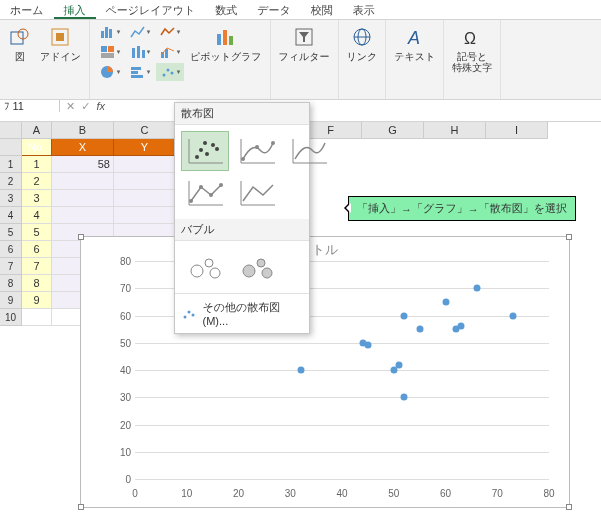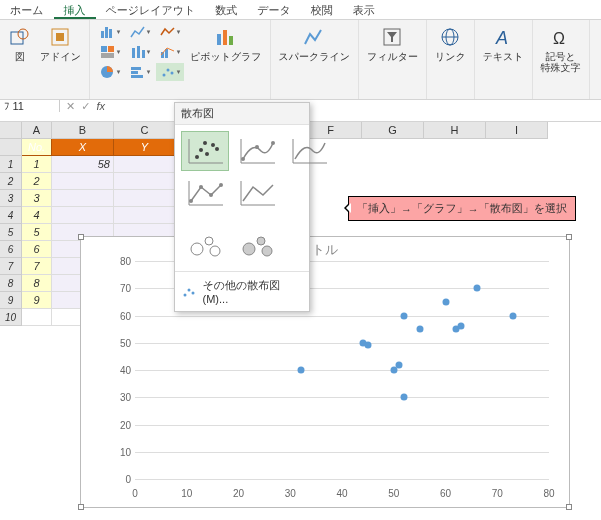--- a/index.html
+++ b/index.html
@@ -25,38 +25,38 @@
   .fbar { display: flex; height: 22px; align-items: flex-start; border-bottom: 1px solid #d4d4d4; background: #fff; }
   .namebox { width: 60px; padding: 0 4px; border-right: 1px solid #ccc; font-size: 11px; }
   .fb-icons { display: flex; gap: 6px; padding: 0 6px; }
 
   
   .sheet { position: relative; }
   .col-hdrs { display: flex; height: 17px; }
   .corner { width: 22px; background: #e6e6e6; border-right: 1px solid #ccc; border-bottom: 1px solid #ccc; }
   .col-hdr { width: 62px; text-align: center; background: #e6e6e6; border-right: 1px solid #ccc; border-bottom: 1px solid #ccc; font-size: 11px; line-height: 17px; color: #333; }
   .rows { display: flex; flex-direction: column; }
-  .row { display: flex; height: 17px; font-style: italic; }
+  .row { display: flex; height: 17px; }
   .row-hdr { width: 22px; text-align: center; background: #e6e6e6; border-right: 1px solid #ccc; border-bottom: 1px solid #ccc; font-size: 10px; line-height: 17px; }
   .cell { width: 62px; border-right: 1px solid #ddd; border-bottom: 1px solid #ddd; padding: 0 3px; font-size: 11px; line-height: 17px; text-align: right; background: #fff; }
   .hdr-row .cell { background: #e26b0a; color: #fff; text-align: center; border-color: #b35408; }
   .no-col { background: #ffffcc !important; text-align: center !important; width: 30px !important; }
   .sel-col { background: #f2eff9 !important; }
   .col-hdr.narrow { width: 30px; }
 
   
   .dropdown { position: absolute; left: 174px; top: 102px; width: 136px; background: #fff; border: 1px solid #c6c6c6; box-shadow: 2px 2px 6px rgba(0,0,0,0.25); z-index: 50; }
   .dd-section-title { background: #f3f3f3; padding: 3px 6px; font-size: 11px; border-bottom: 1px solid #e1e1e1; }
   .dd-grid { display: grid; grid-template-columns: repeat(3, 50px); gap: 2px; padding: 6px; }
   .dd-item { width: 48px; height: 40px; display: flex; align-items: center; justify-content: center; cursor: pointer; border: 1px solid transparent; }
   .dd-item.sel { background: #d2e8d2; border: 1px solid #9ac79a; }
   .dd-more { display: flex; align-items: center; gap: 6px; padding: 6px; border-top: 1px solid #e1e1e1; cursor: pointer; font-size: 11px; }
 
   
-  .callout { position: absolute; left: 348px; top: 196px; background: #fca5a5; border: 1px solid #000; padding: 4px 8px; font-size: 11px; z-index: 60; }
+  .callout { position: absolute; left: 348px; top: 196px; background: #86efac; border: 1px solid #000; padding: 4px 8px; font-size: 11px; z-index: 60; }
   .callout::before { content: ''; position: absolute; left: -10px; top: 6px; border: 5px solid transparent; border-right-color: #000; }
   .callout::after { content: ''; position: absolute; left: -8px; top: 6px; border: 5px solid transparent; border-right-color: #fff; }
 
   
   .chart-obj { position: absolute; left: 80px; top: 236px; width: 490px; height: 272px; background: #fff; border: 1px solid #bbb; z-index: 40; }
   .chart-title { text-align: center; font-size: 13px; color: #888; padding: 4px 0; }
   .plot { position: absolute; left: 20px; top: 24px; right: 10px; bottom: 24px; }
   .gridline { position: absolute; left: 34px; right: 10px; height: 0; border-top: 1px solid #ddd; }
   .ytick { position: absolute; left: 0; width: 30px; text-align: right; font-size: 10px; color: #666; transform: translateY(-50%); }
   .xtick { position: absolute; bottom: -16px; font-size: 10px; color: #666; transform: translateX(-50%); }
@@ -179,30 +179,20 @@
               <rect x="2" y="8" width="4" height="11" fill="#5b9bd5"></rect>
               <rect x="8" y="4" width="4" height="15" fill="#ed7d31"></rect>
               <rect x="14" y="10" width="4" height="9" fill="#70ad47"></rect>
             </svg>
           </span>
         <span class="lbl">ピボットグラフ</span>
       </div>
     </div>
   </div>
 
-  <div class="group">
-    <div class="big-btn">
-      <span class="ic">
-          <svg width="22" height="22">
-            <polyline points="2,18 7,8 12,14 18,4" fill="none" stroke="#5b9bd5" stroke-width="2"></polyline>
-          </svg>
-        </span>
-      <span class="lbl">スパークライン</span>
-    </div>
-  </div>
   <div class="group">
     <div class="big-btn">
       <span class="ic">
           <svg width="22" height="22">
             <rect x="3" y="3" width="16" height="16" fill="none" stroke="#666"></rect>
             <polygon points="6,6 16,6 12,11 12,16 10,16 10,11" fill="#666"></polygon>
           </svg>
         </span>
       <span class="lbl">フィルター</span>
     </div>
@@ -378,20 +368,21 @@
         </svg>
       </div>
     <div class="dd-item">
         <svg width="40" height="32">
           <line x1="4" y1="28" x2="4" y2="4" stroke="#888"></line>
           <line x1="4" y1="28" x2="38" y2="28" stroke="#888"></line>
           <polyline points="6,24 16,10 26,18 36,8" fill="none" stroke="#888" stroke-width="1.5"></polyline>
         </svg>
       </div>
   </div>
+  <div class="dd-section-title">バブル</div>
   <div class="dd-grid" style="grid-template-columns:repeat(2,50px);">
     <div class="dd-item">
         <svg width="40" height="32">
           <circle cx="12" cy="20" r="6" fill="none" stroke="#888"></circle>
           <circle cx="24" cy="12" r="4" fill="none" stroke="#888"></circle>
           <circle cx="30" cy="22" r="5" fill="none" stroke="#888"></circle>
         </svg>
       </div>
     <div class="dd-item">
         <svg width="40" height="32">

